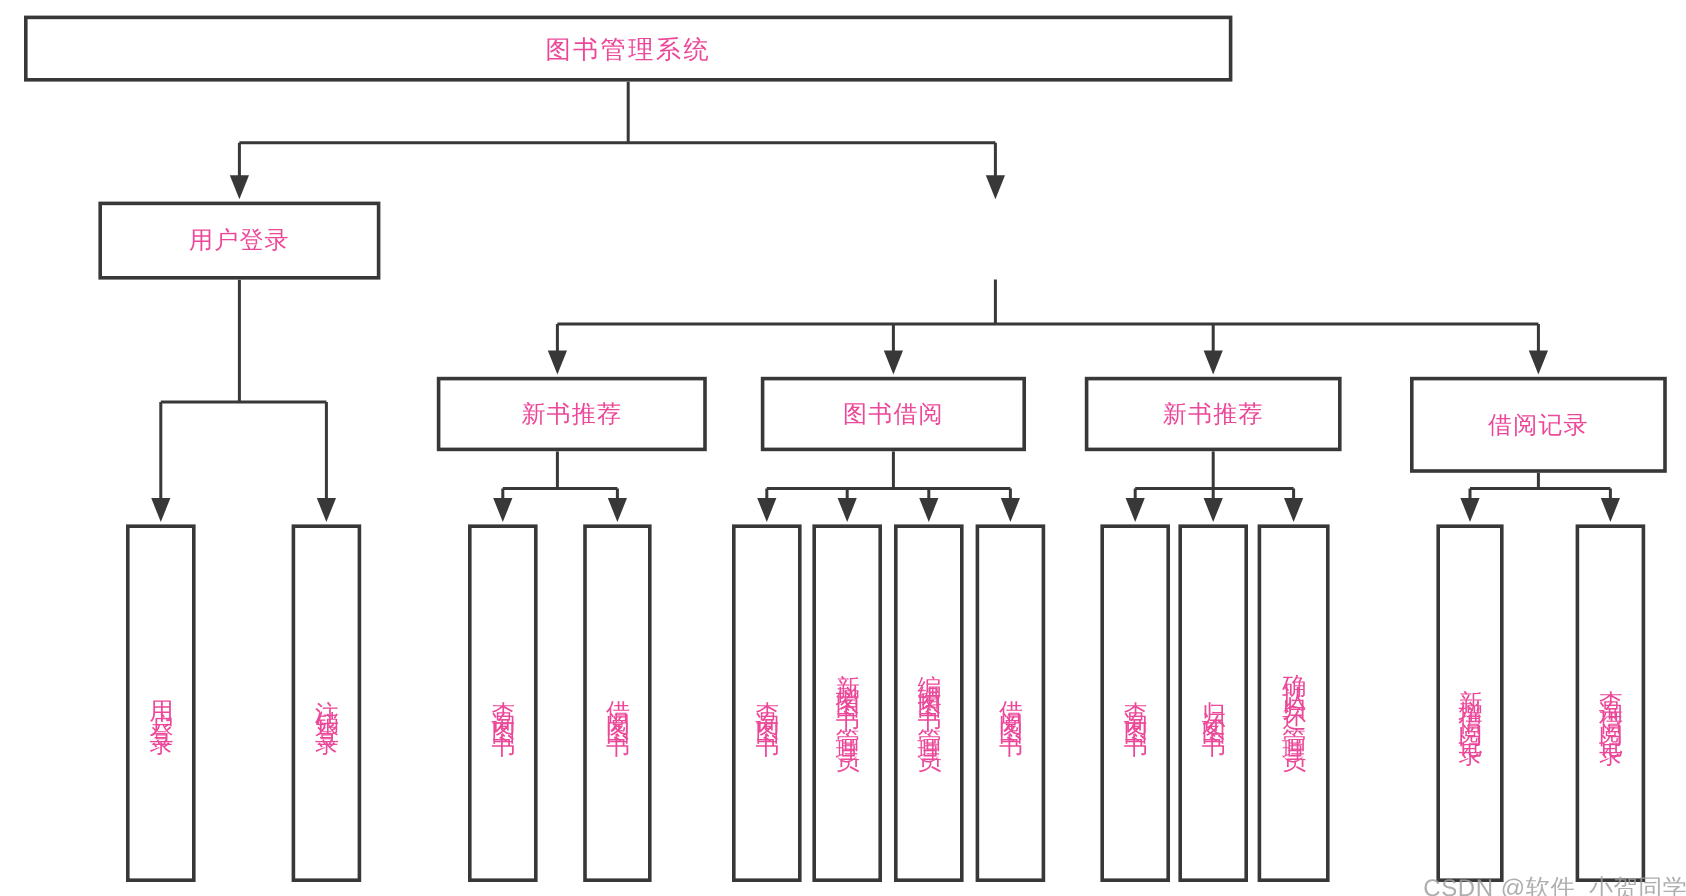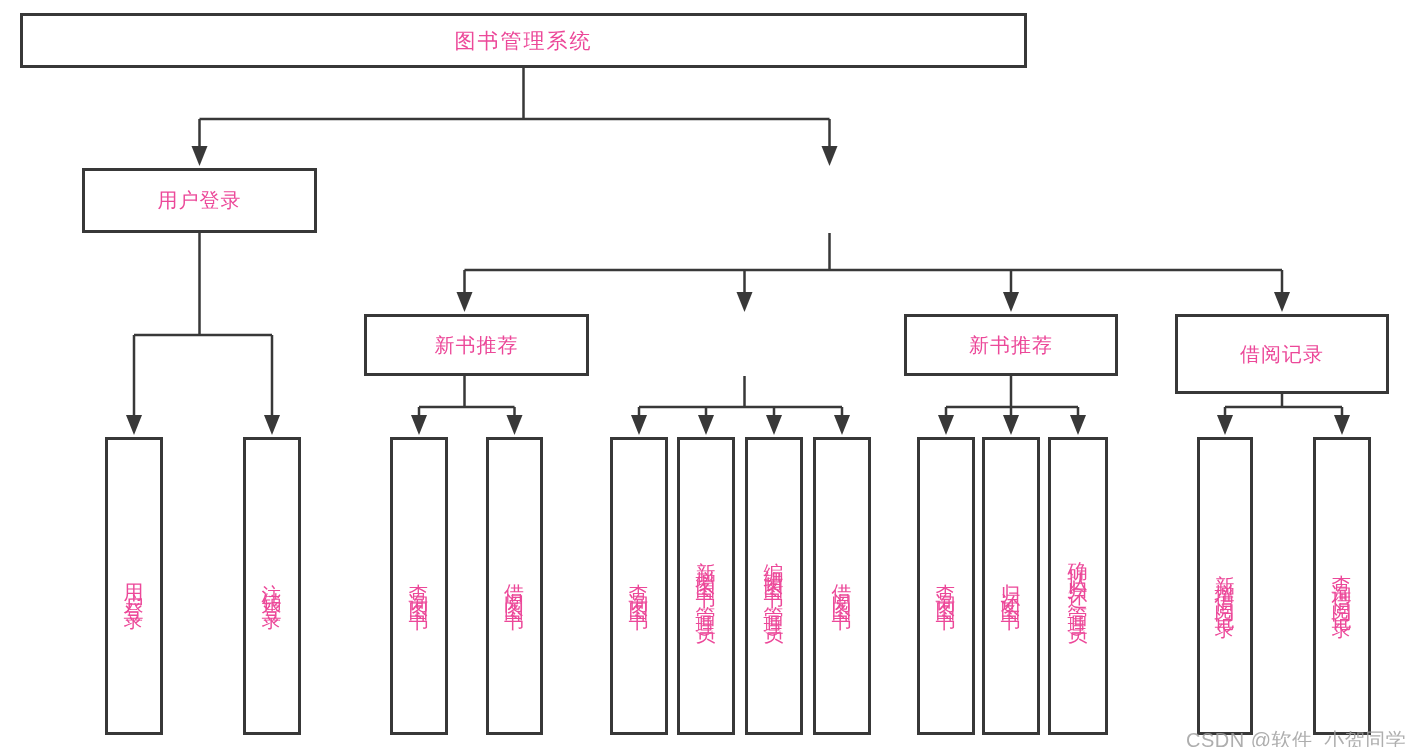--- a/index.html
+++ b/index.html
@@ -123,20 +123,23 @@
     <span class="h-label">图书管理系统</span>
   </div>
 
   <div class="node" style="left:82px;top:168px;width:235px;height:65px">
     <span class="h-label">用户登录</span>
   </div>
 
   <div class="node" style="left:364px;top:314px;width:225px;height:62px">
     <span class="h-label">新书推荐</span>
   </div>
+  <div class="node" style="left:634px;top:314px;width:221px;height:62px">
+    <span class="h-label">图书借阅</span>
+  </div>
   <div class="node" style="left:904px;top:314px;width:214px;height:62px">
     <span class="h-label">新书推荐</span>
   </div>
   <div class="node" style="left:1175px;top:314px;width:214px;height:80px">
     <span class="h-label">借阅记录</span>
   </div>
 
   <div class="node leaf" style="left:105px;top:437px;width:58px;height:298px">
     <span class="v-label">用户登录</span>
   </div>

